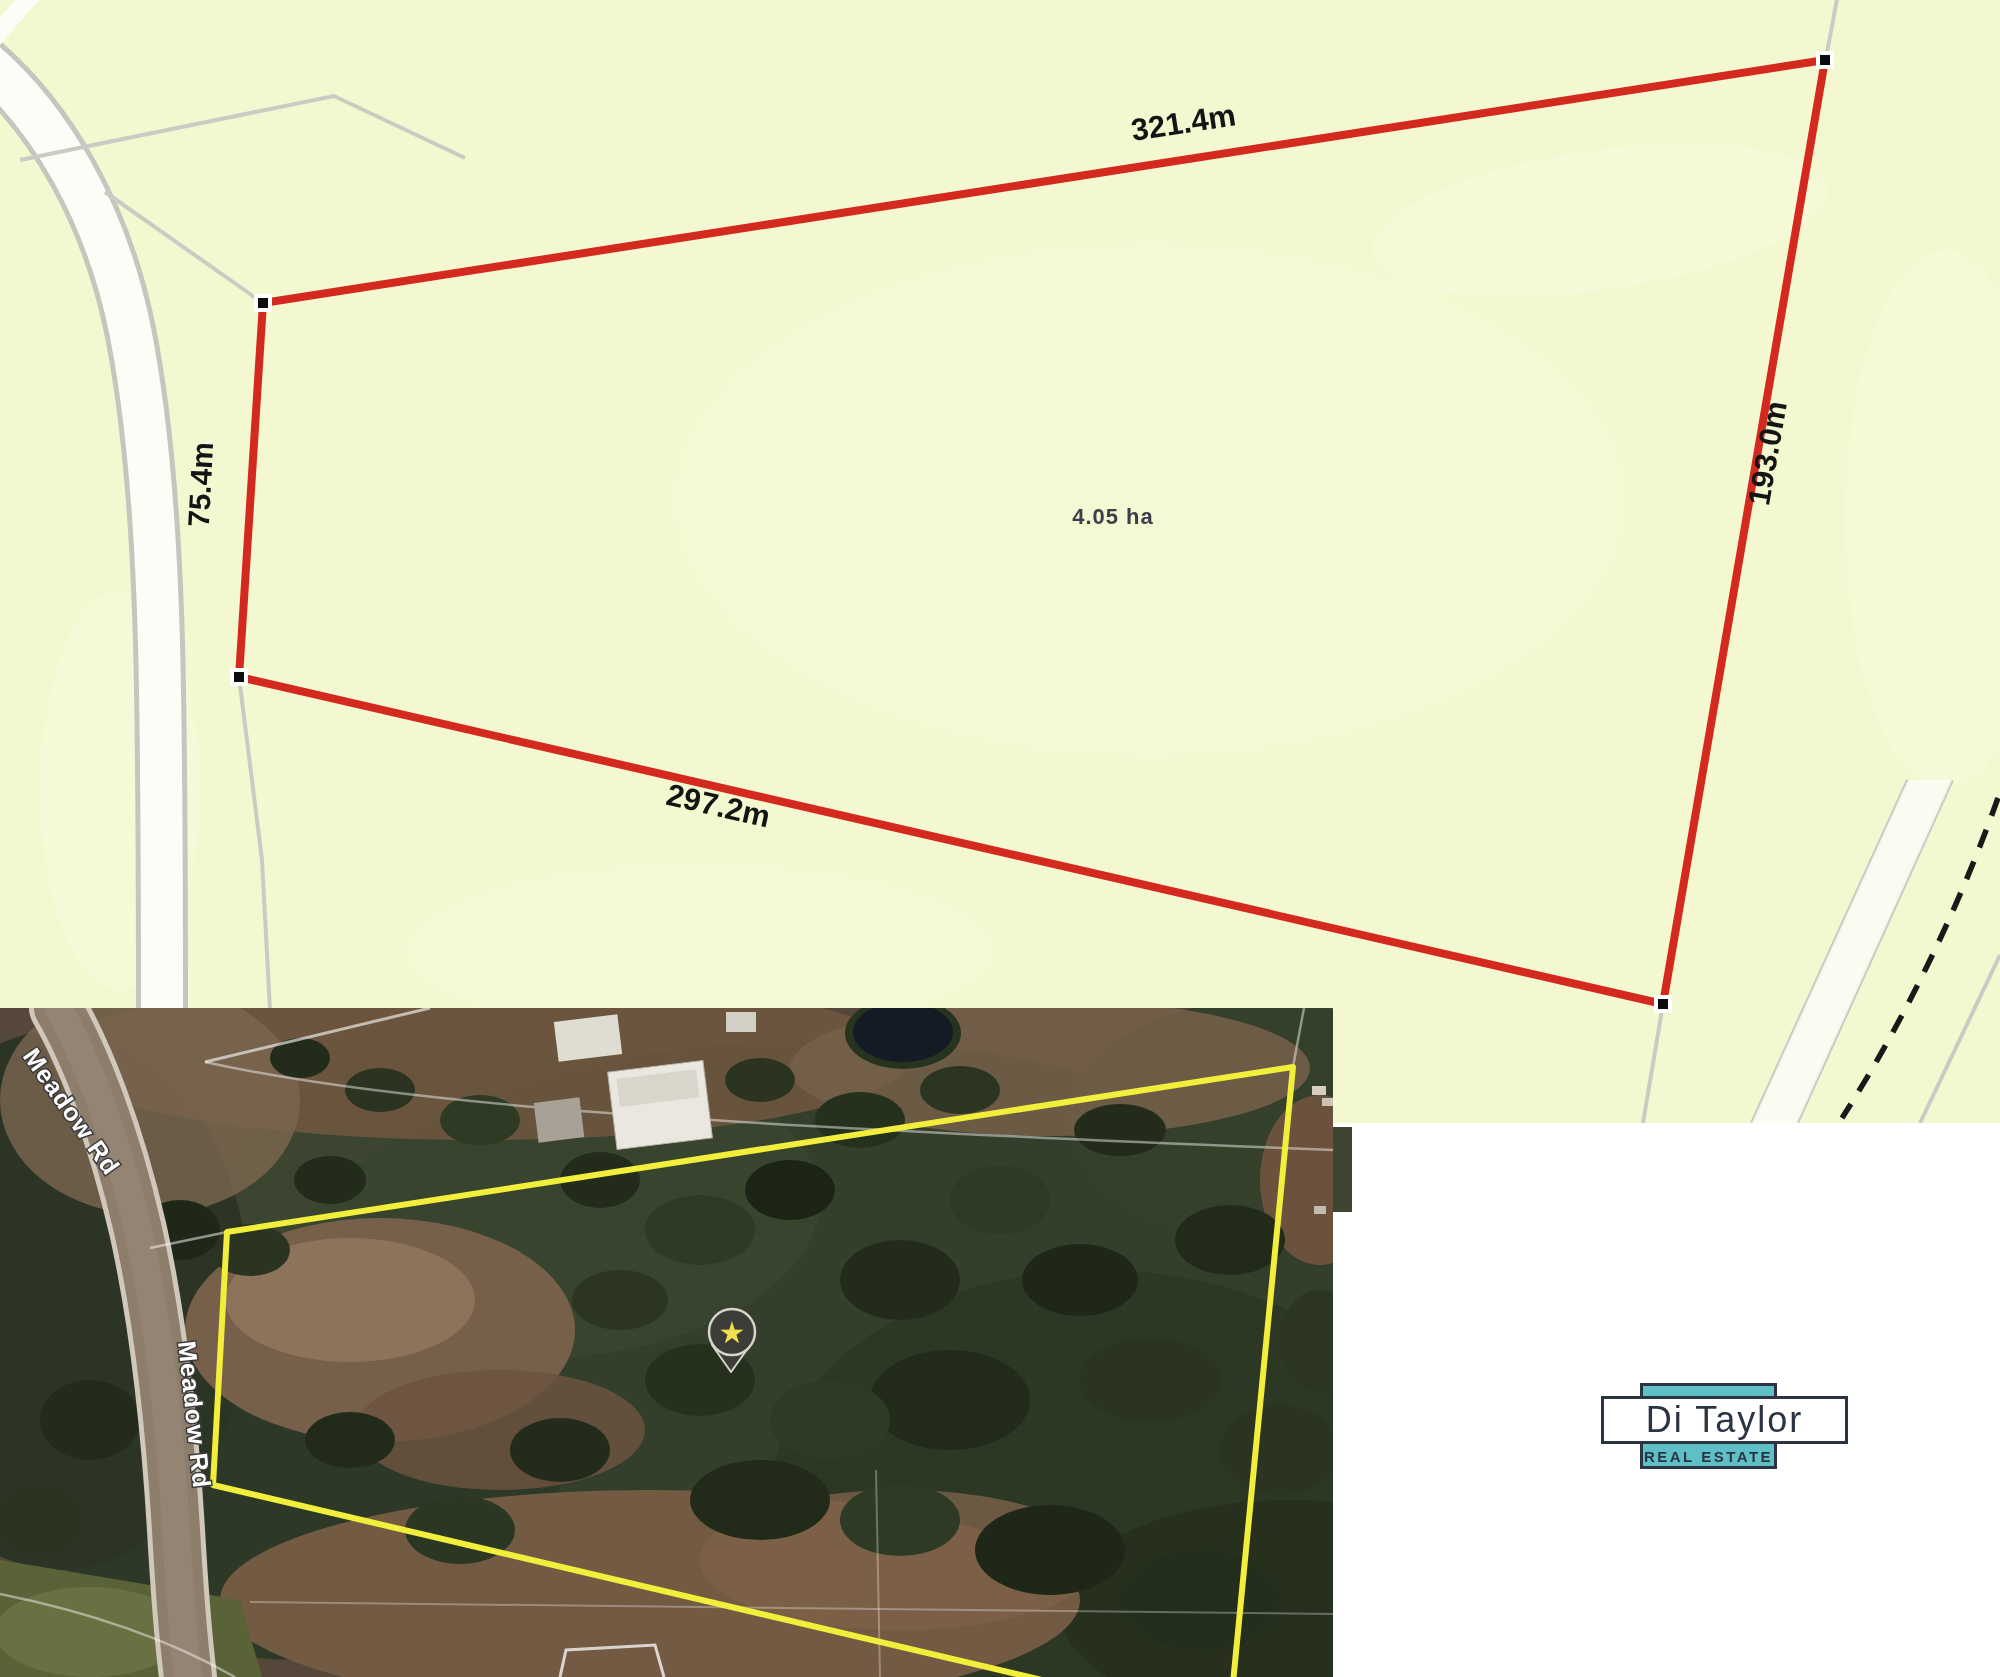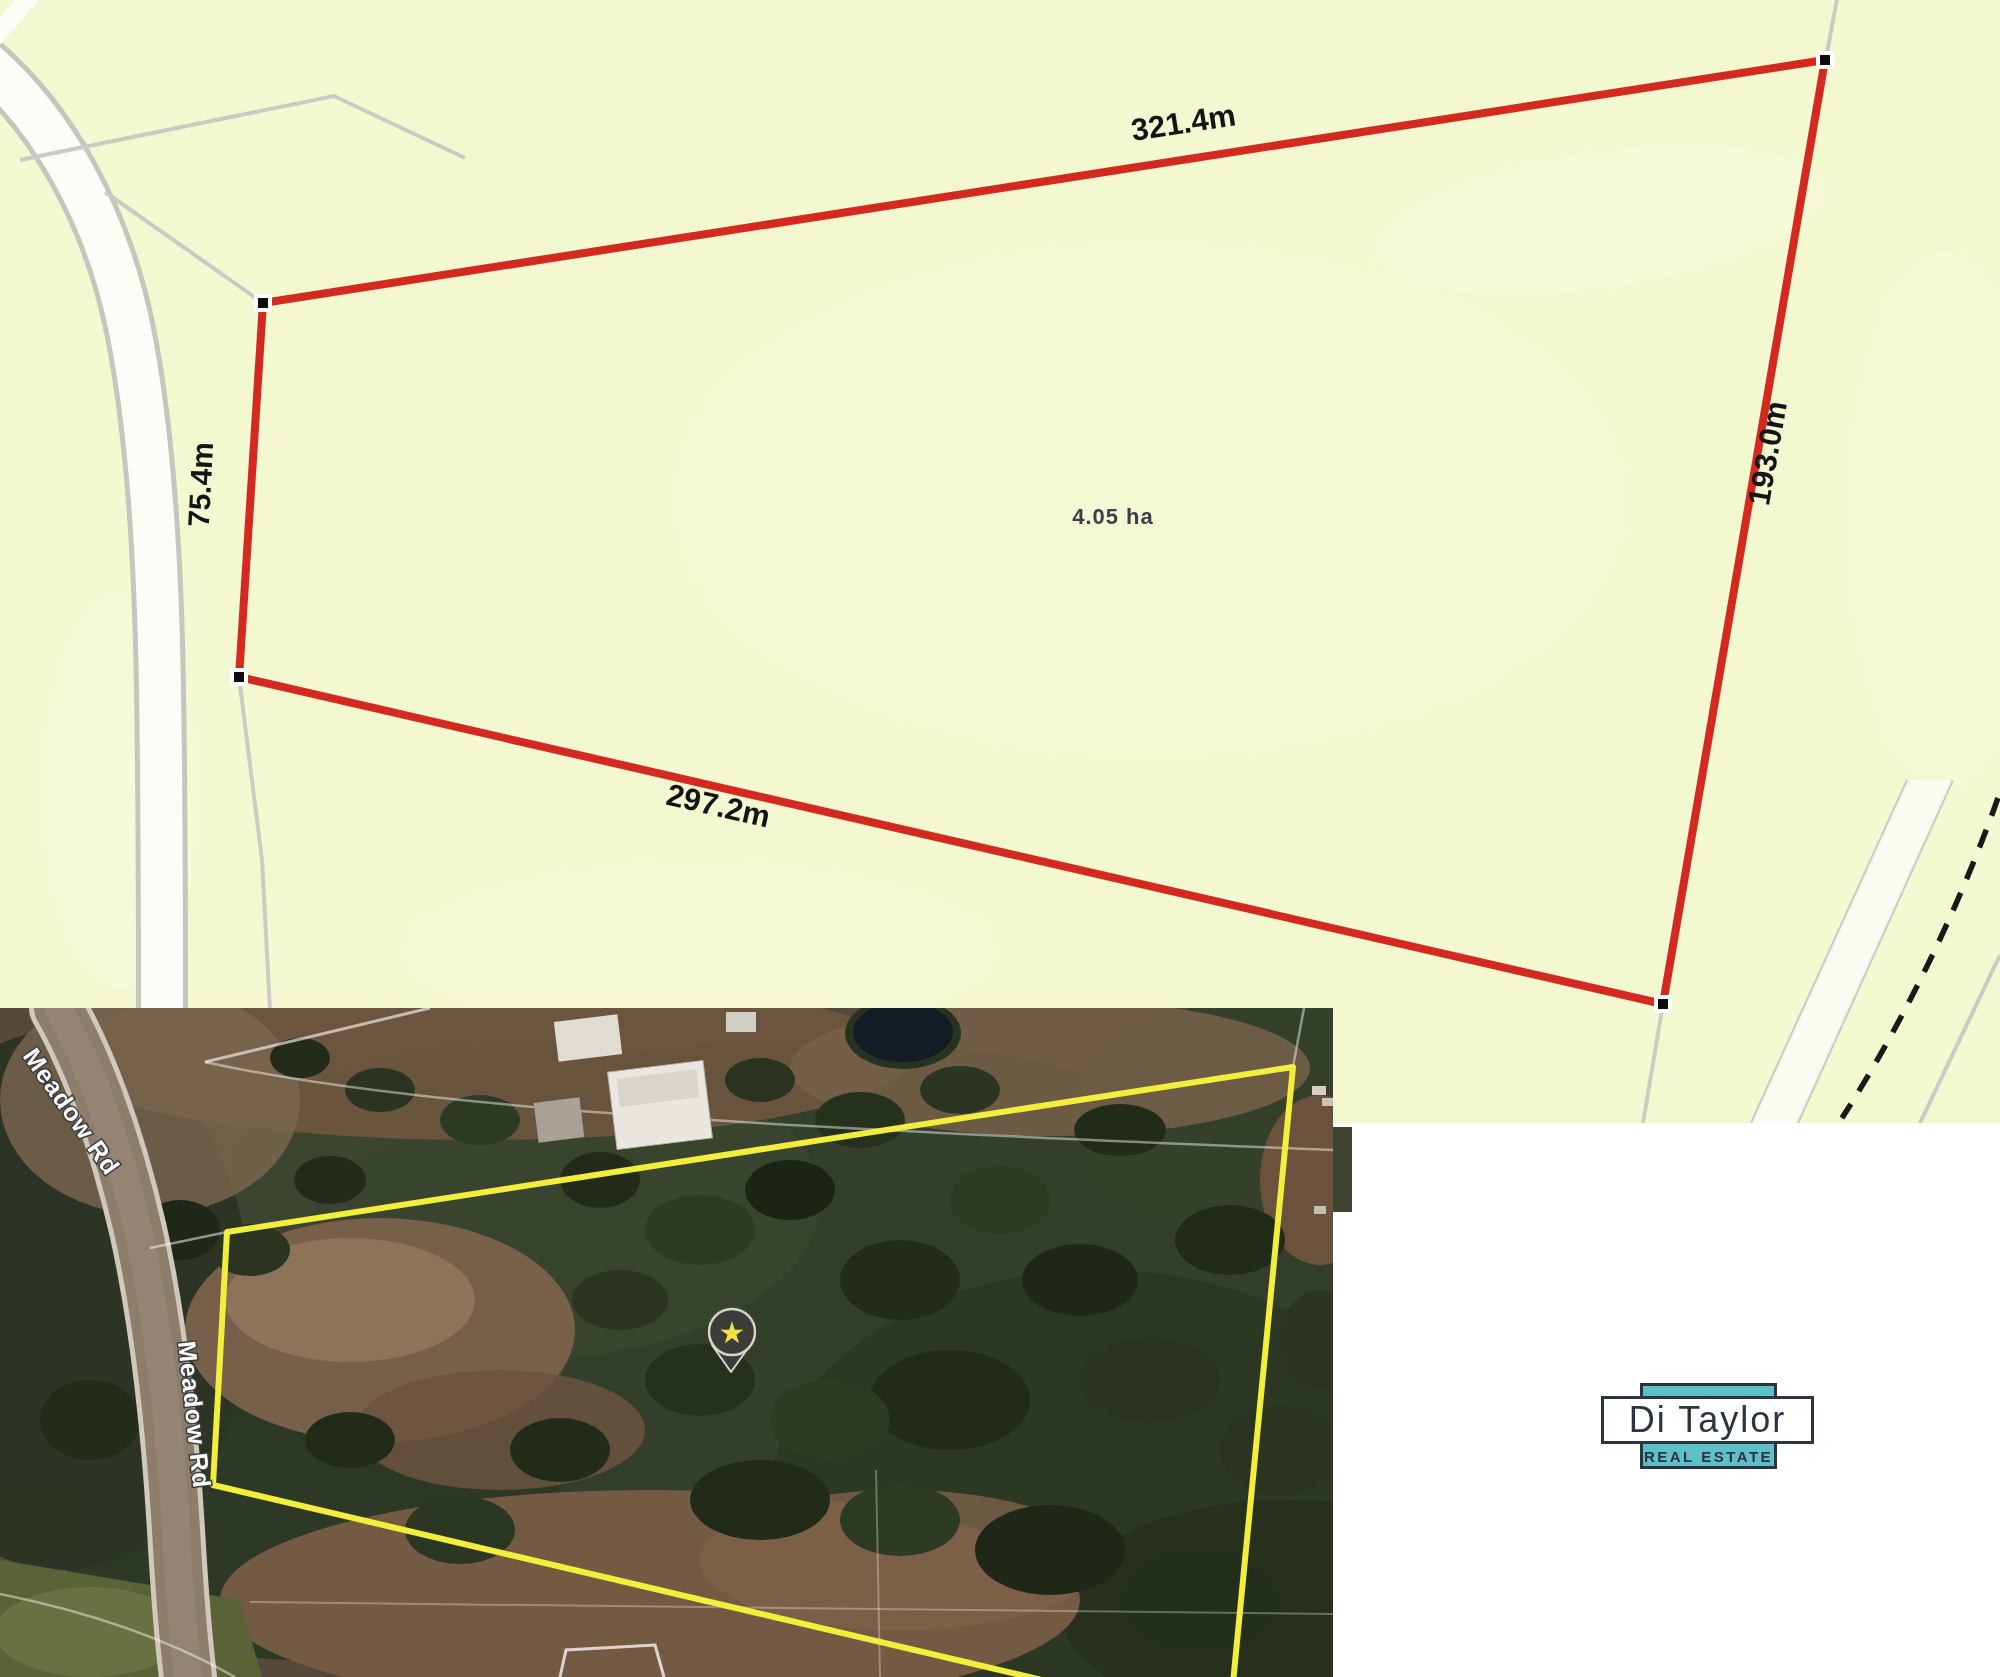--- a/index.html
+++ b/index.html
@@ -14,21 +14,21 @@
   .arealabel{font-weight:600;fill:#3c3f4a;letter-spacing:1px;}
   .roadlabel{font-size:25px;fill:#ffffff;stroke:#3c3c3c;stroke-width:3px;
     paint-order:stroke;font-weight:bold;letter-spacing:1px;}
   
   #logo{position:absolute;left:1601px;top:1383px;width:215px;height:88px;}
   #logo .teal{
     position:absolute;left:39px;top:0;width:137px;height:86px;
     background:#5fbfc7;border:3px solid #2b3443;box-sizing:border-box;
   }
   #logo .white{
-    position:absolute;left:0;top:13px;width:213px;height:48px;
+    position:absolute;left:0;top:13px;width:247px;height:48px;
     background:#ffffff;border:3px solid #2b3443;box-sizing:border-box;
     display:flex;align-items:center;justify-content:center;
   }
   #logo .brand{
     font-size:36px;color:#2b3443;letter-spacing:2px;font-weight:400;
   }
   #logo .tagline{
     position:absolute;left:39px;top:61px;width:137px;height:24px;
     display:flex;align-items:center;justify-content:center;
     font-size:15px;font-weight:bold;letter-spacing:2.5px;color:#2b3443;

